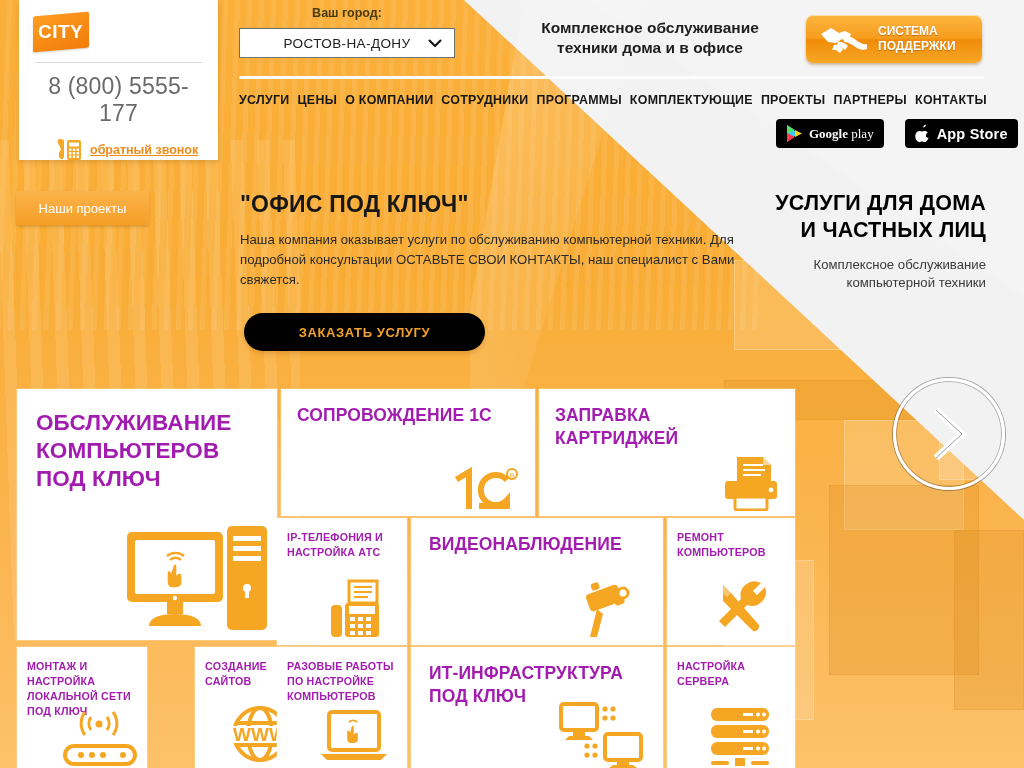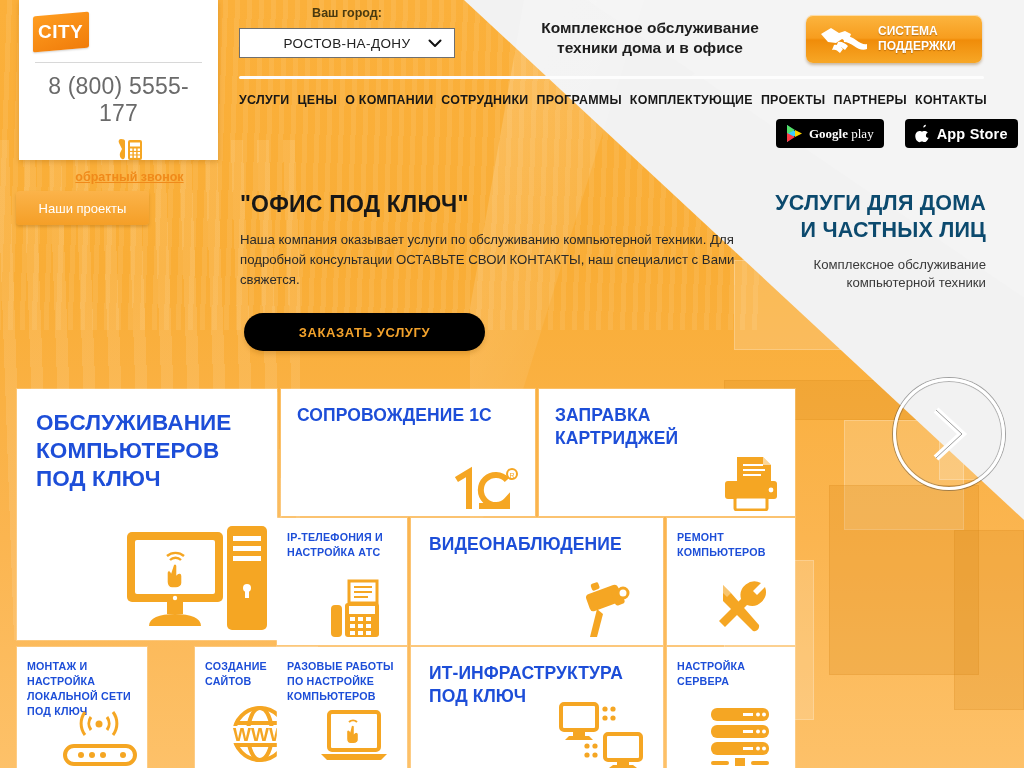--- a/index.html
+++ b/index.html
@@ -90,21 +90,21 @@
     box-shadow: 0 1px 2px rgba(0,0,0,.18);
   }
   .logo-badge span {
     color: #fff; font-weight: bold; font-size: 19px; letter-spacing: .5px;
     transform: skewY(5deg);
     font-family: "Liberation Sans", sans-serif;
   }
   .logo-word { font-size: 30px; font-weight: bold; color: #2b2b2b; letter-spacing: -0.5px; }
   .logo-sep { height: 1px; background: #d8d8d8; margin: 12px 2px 10px 2px; }
   .logo-phone { font-size: 23px; color: #6a6a6a; text-align: center; letter-spacing: .2px; font-weight: 300; }
-  .logo-call { display: flex; align-items: center; gap: 7px; margin-top: 10px; padding-left: 22px; flex-direction: column; }
+  .logo-call { display: flex; align-items: center; gap: 7px; margin-top: 10px; padding-left: 22px; }
   .callback-link {
     color: #f08a1a; font-size: 12.5px; font-weight: bold;
     text-decoration: underline; cursor: pointer;
   }
   .phone-ico { display:block; }
 
   
   .city-label {
     position: absolute; left: 239px; top: 6px; width: 216px;
     text-align: center; color: #4a3a10; font-size: 12.5px; font-weight: bold;
@@ -189,21 +189,21 @@
     background: #000000; border-radius: 19px;
     box-shadow: 0 3px 4px rgba(140,80,0,.22);
     display: flex; align-items: center; justify-content: center;
     color: #f2a22c; font-size: 13px; font-weight: bold; letter-spacing: .6px;
     cursor: pointer;
   }
 
   
   .promo-title {
     position: absolute; right: 38px; top: 190px; width: 340px;
-    text-align: right; color: #0c4a6e;
+    text-align: right; color: #000000;
     font-size: 21.5px; font-weight: bold; line-height: 27px; letter-spacing: .2px;
   }
   .promo-sub {
     position: absolute; right: 38px; top: 256px; width: 340px;
     text-align: right; color: #3a3a3a; font-size: 13.2px; line-height: 18px;
   }
 
   
   .next-arrow {
     position: absolute; left: 893px; top: 378px; width: 112px; height: 112px;
@@ -213,21 +213,21 @@
     cursor: pointer;
   }
 
   
   .tile {
     position: absolute; background: #fff; overflow: hidden;
     box-shadow: 0 0 0 1px rgba(255,255,255,.2);
     cursor: pointer;
   }
   .tile .t-title {
-    position: absolute; color: #1d4ed8; font-weight: bold;
+    position: absolute; color: #a21caf; font-weight: bold;
   }
   .tile .t-ico { position: absolute; }
 
   .big  .t-title { font-size: 22.5px; line-height: 28px; letter-spacing: .1px; }
   .med  .t-title { font-size: 17.5px; line-height: 23px; letter-spacing: .1px; }
   .small .t-title { font-size: 10.7px; line-height: 15px; letter-spacing: .2px; }
 
   svg { display: block; }
 </style>
 </head>

